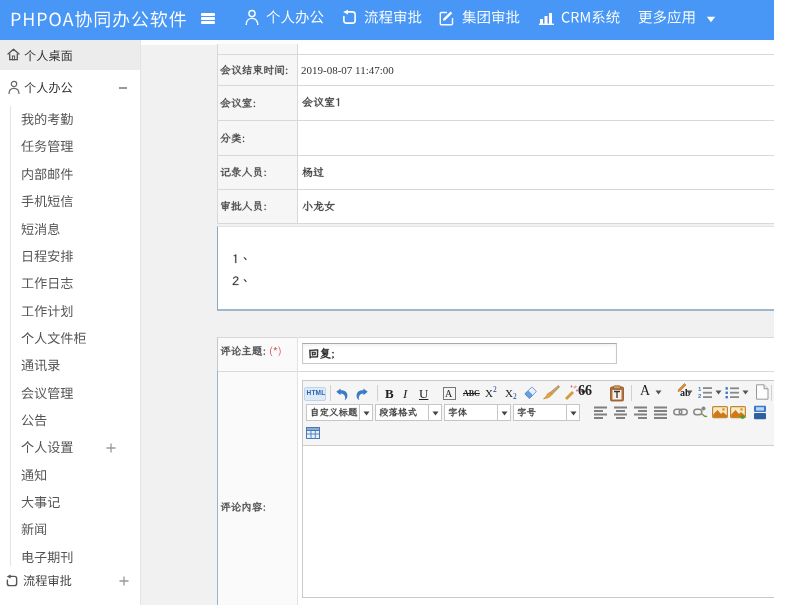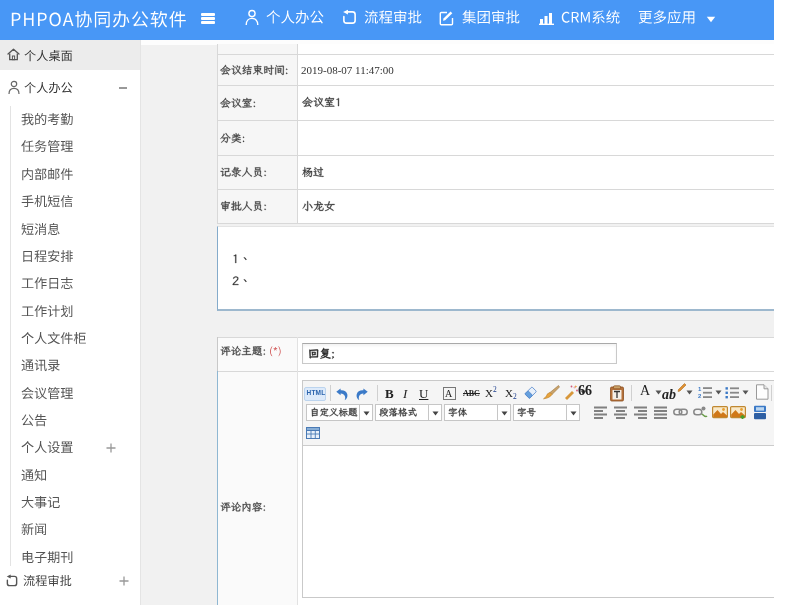--- a/index.html
+++ b/index.html
@@ -331,21 +331,21 @@
 <rect x="1.5" y="2" width="13" height="14" rx="1.2" fill="#b5713a" stroke="#8a4f20" stroke-width="0.8"></rect>
 <rect x="4.5" y="0.8" width="7" height="3" rx="1" fill="#caa36a" stroke="#8a4f20" stroke-width="0.7"></rect>
 <rect x="3.5" y="5" width="9" height="9.5" fill="#f5f0e8"></rect>
 <path d="M5 6.5 L11 6.5 M8 6.5 L8 13" stroke="#333" stroke-width="1.3"></path>
 </svg>
 <div class="abs" style="left:631px;top:385px;width:1px;height:16px;background:#d0d0d0"></div>
 <span class="abs" style="left:640px;top:383px;font-family:'Liberation Serif',serif;font-size:14px;color:#222">A</span>
 <svg class="abs" style="left:655px;top:390px" width="7" height="5" viewBox="0 0 7 5">
       <path d="M0.5 0.5 L6.5 0.5 L3.5 4.5 Z" fill="#555"></path>
     </svg>
-<span class="abs" style="left:662px;top:387px;font-family:'Liberation Serif',serif;font-size:14px;font-weight:bold;color:#222;font-style:italic">ab</span>
+<span class="abs" style="left:680px;top:387px;font-family:'Liberation Serif',serif;font-size:10px;font-weight:bold;color:#222;">ab</span>
 <svg class="abs" style="left:676px;top:383px" width="10" height="12" viewBox="0 0 10 12">
 <path d="M8.5 0.5 L10 2 L4 8 L2 8.5 L2.5 6.5 Z" fill="#e09030" stroke="#a06010" stroke-width="0.5"></path>
 </svg>
 <svg class="abs" style="left:686px;top:390px" width="7" height="5" viewBox="0 0 7 5">
       <path d="M0.5 0.5 L6.5 0.5 L3.5 4.5 Z" fill="#555"></path>
     </svg>
 <svg class="abs" style="left:698px;top:385px" width="15" height="15" viewBox="0 0 15 15">
 <text x="0" y="6" font-size="6" fill="#3b79c6" font-family="Liberation Sans, sans-serif" font-weight="bold">1</text>
 <text x="0" y="13" font-size="6" fill="#3b79c6" font-family="Liberation Sans, sans-serif" font-weight="bold">2</text>
 <rect x="5" y="2.2" width="9" height="1.8" fill="#888"></rect>

